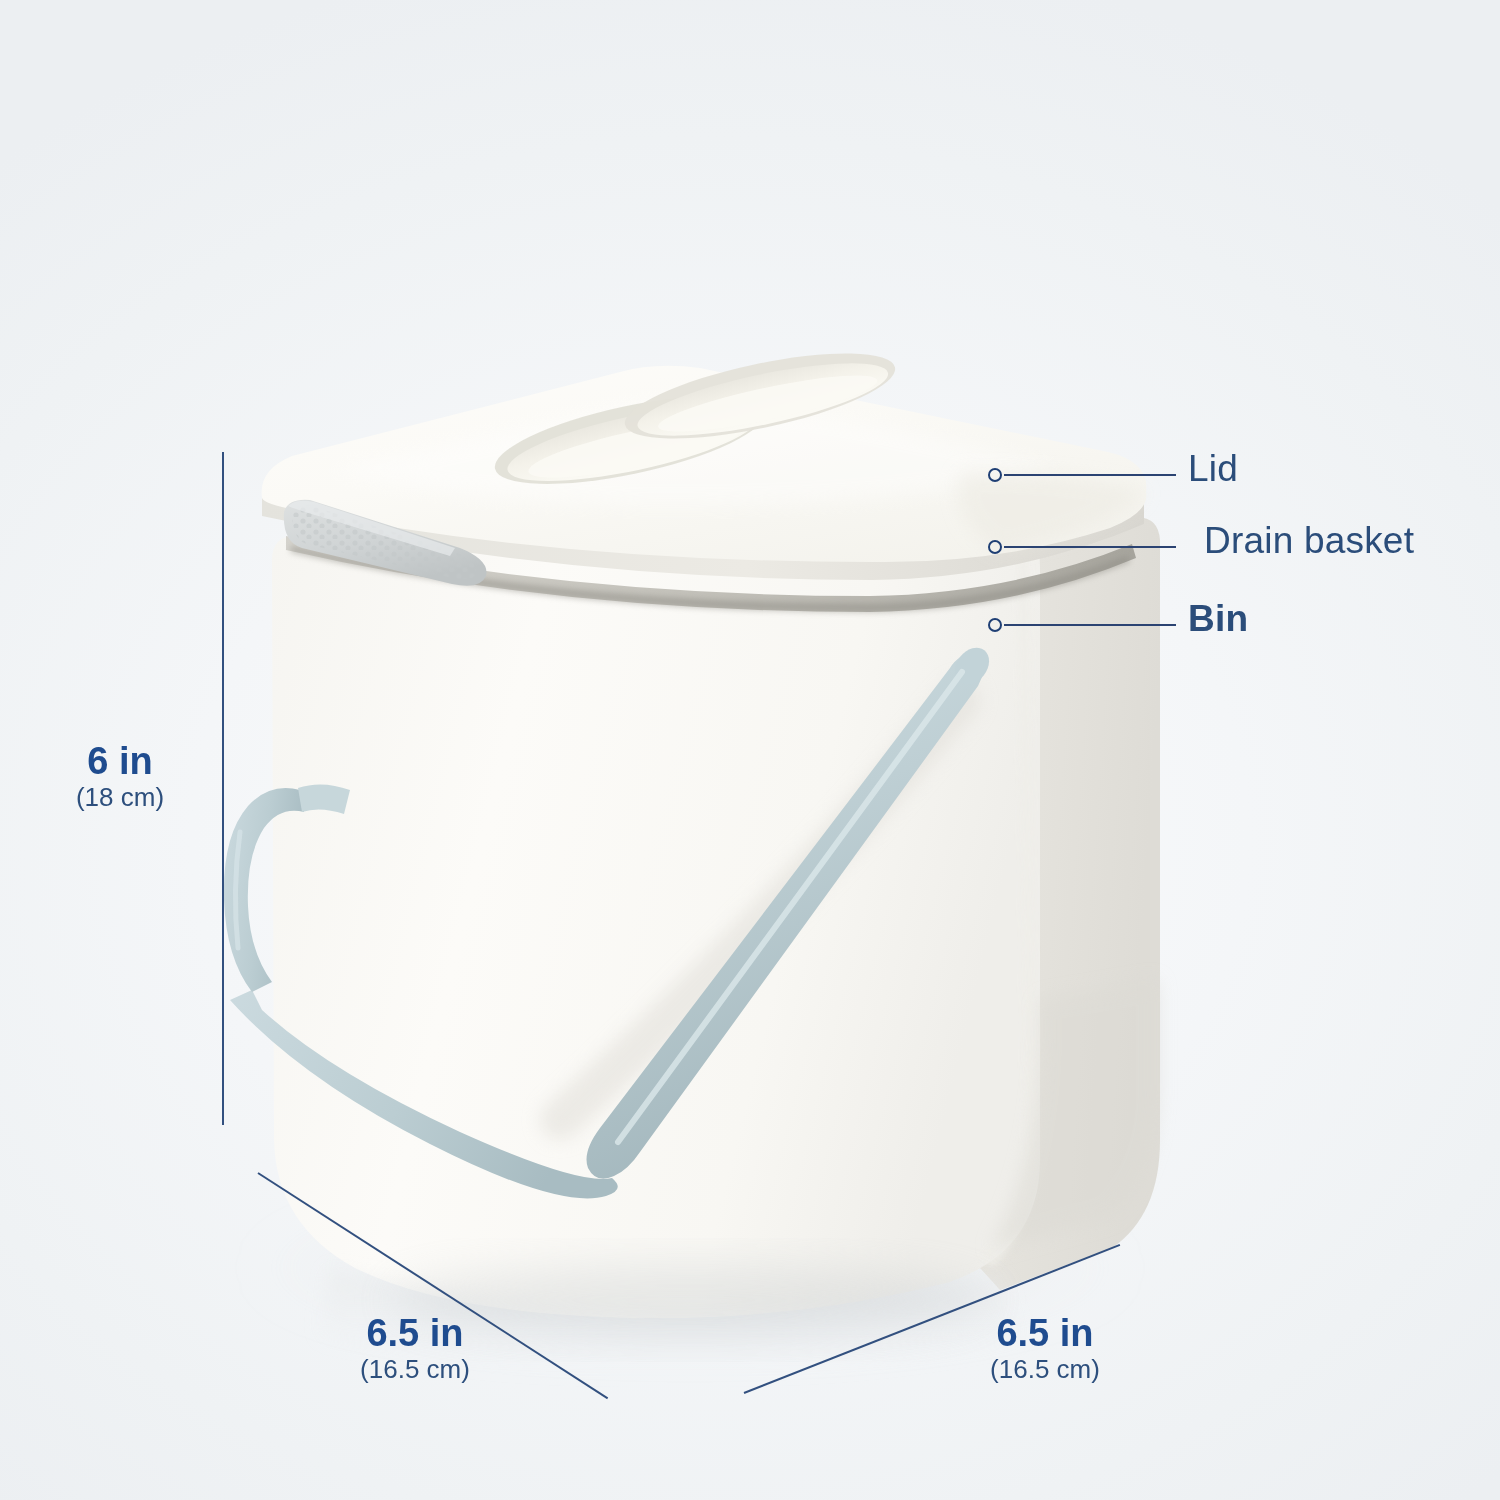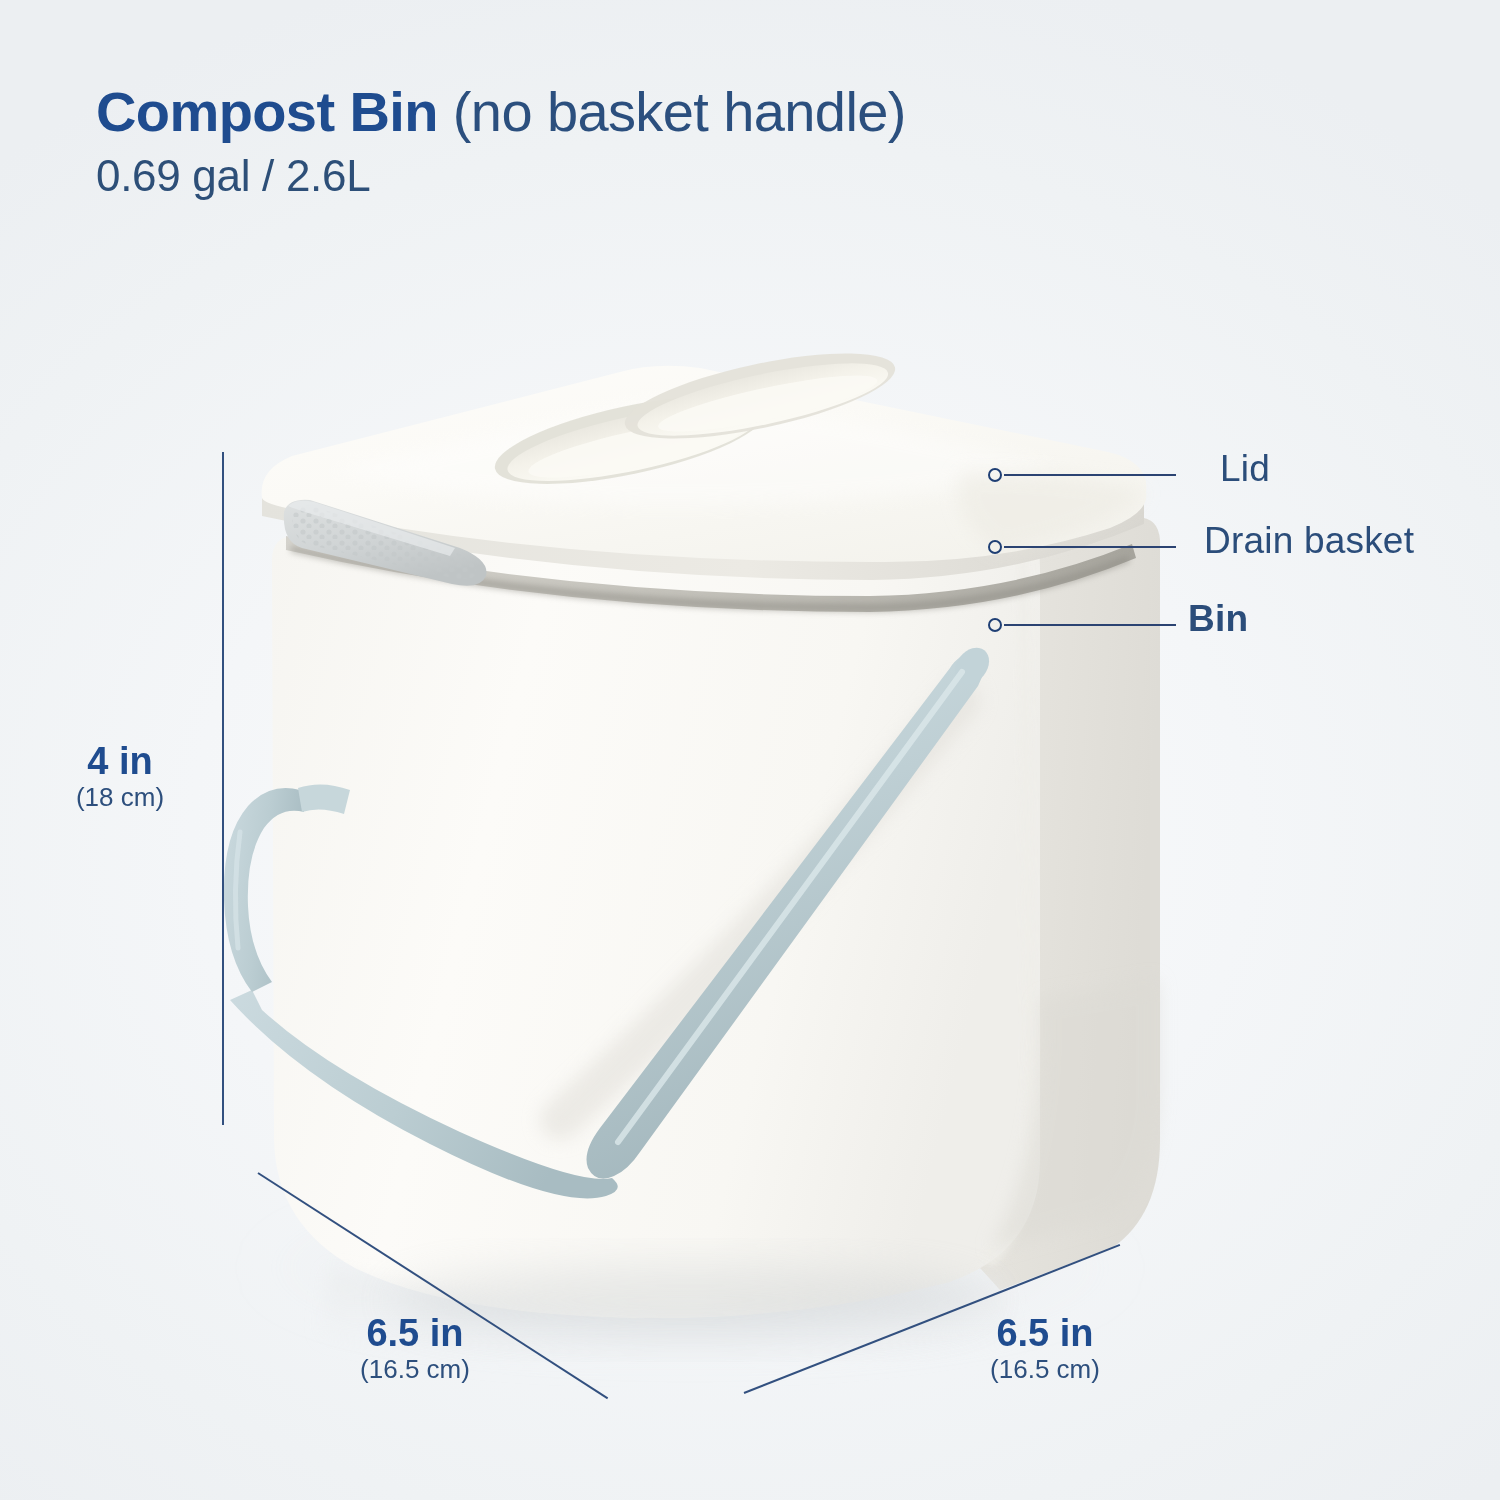--- a/index.html
+++ b/index.html
@@ -125,24 +125,20 @@
     color: #2d4f7d;
     line-height: 1.15;
     display: block;
   }
 </style>
 </head>
 <body>
 
 <div id="page">
 
-  <div class="header">
-    <div class="title-line"><span class="title-main">Compost Bin</span><span class="title-sub-inline"> (no basket handle)</span></div>
-    <div class="subtitle">0.69 gal / 2.6L</div>
-  </div>
 
   <svg id="product" viewBox="0 0 1500 1500">
     <defs>
 
       <linearGradient id="gBodyLeft" x1="0" y1="0" x2="1" y2="0.25">
         <stop offset="0%" stop-color="#f6f5f1"></stop>
         <stop offset="35%" stop-color="#fcfbf8"></stop>
         <stop offset="75%" stop-color="#f8f7f3"></stop>
         <stop offset="100%" stop-color="#efeeea"></stop>
       </linearGradient>
@@ -343,38 +339,38 @@
       <path d="M 962 672 L 618 1142" stroke="#dbe7ea" stroke-width="6" fill="none" stroke-linecap="round" opacity="0.8"></path>
       <path d="M 240 832 Q 232 890 238 948" stroke="#d5e3e7" stroke-width="5" fill="none" stroke-linecap="round" opacity="0.75"></path>
     </g>
 
     <ellipse cx="690" cy="1300" rx="300" ry="34" fill="#c5c9cb" opacity="0.35" filter="url(#blurLg)"></ellipse>
   </svg>
 
   <div class="callout" style="left:988px; top:475px;">
     <span class="marker"></span>
     <span class="leader" style="left:16px; width:172px;"></span>
-    <span class="clabel" style="left:200px;margin-left:32px;">Lid</span>
+    <span class="clabel" style="left:200px;">Lid</span>
   </div>
 
   <div class="callout" style="left:988px; top:547px;">
     <span class="marker"></span>
     <span class="leader" style="left:16px; width:172px;"></span>
     <span class="clabel" style="left:216px;text-align:center;">Drain basket</span>
   </div>
 
   <div class="callout" style="left:988px; top:625px;">
     <span class="marker"></span>
     <span class="leader" style="left:16px; width:172px;"></span>
     <span class="clabel" style="left:200px;font-weight:bold;">Bin</span>
   </div>
 
   <div class="dimline-v" style="left:222px; top:452px; height:673px;"></div>
   <div class="dimlabel" style="left:30px; top:740px; width:180px;">
-    <span class="v-in">4 in</span>
+    <span class="v-in">6 in</span>
     <span class="v-cm">(18 cm)</span>
   </div>
 
   <div class="dimline-d" style="left:258px; top:1172px; width:416px; transform: rotate(32.8deg);"></div>
   <div class="dimlabel" style="left:270px; top:1312px; width:290px;">
     <span class="v-in">6.5 in</span>
     <span class="v-cm">(16.5 cm)</span>
   </div>
 
   <div class="dimline-d" style="left:744px; top:1392px; width:404px; transform: rotate(-21.5deg);"></div>

